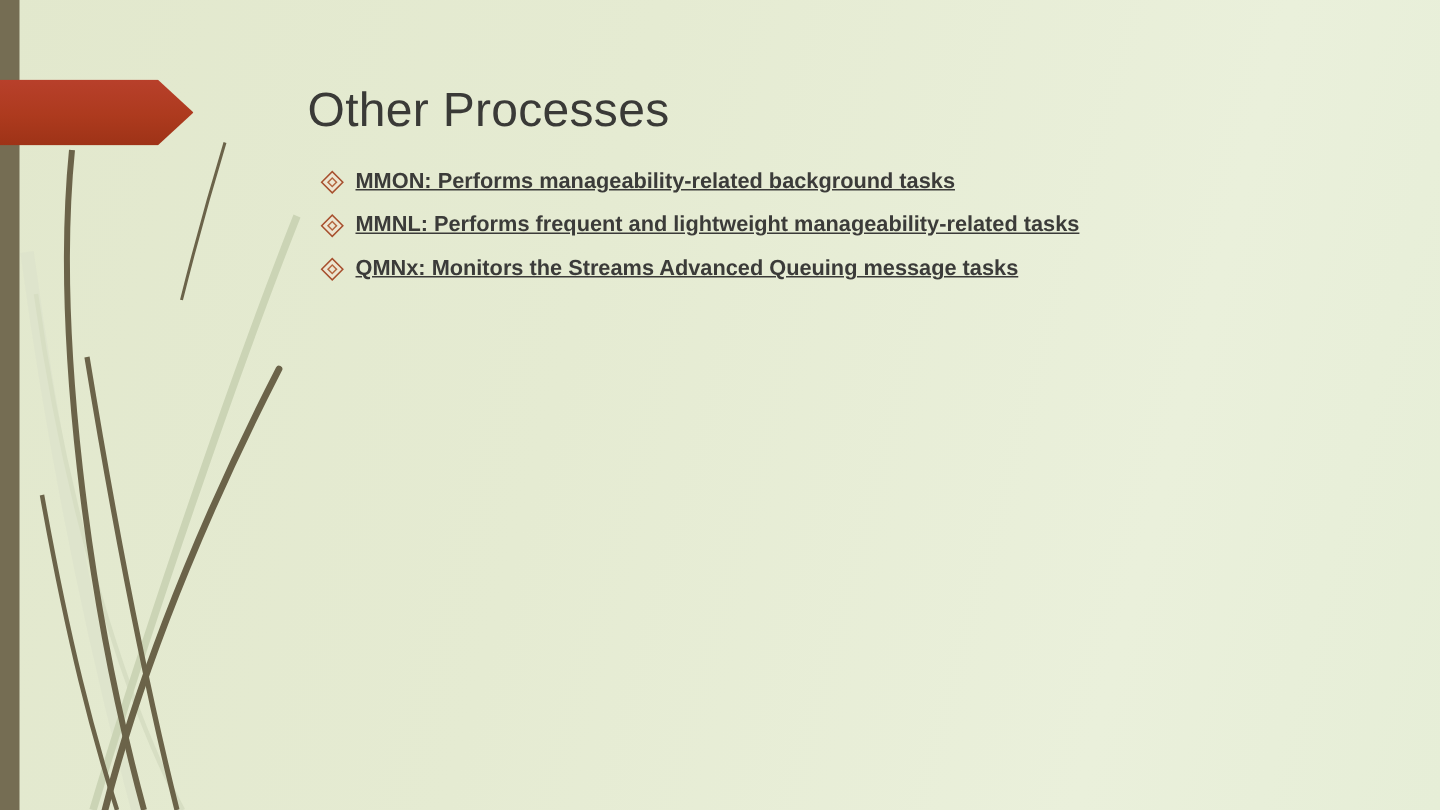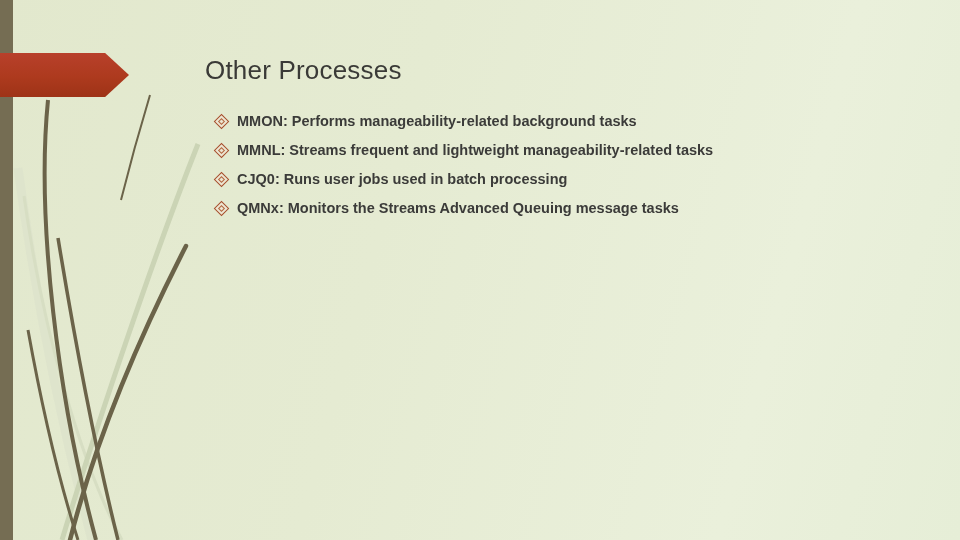--- a/index.html
+++ b/index.html
@@ -32,21 +32,21 @@
     left: 0; top: 53px;
     width: 129px; height: 44px;
     background: linear-gradient(180deg, #b8402b 0%, #ad3a1e 55%, #9e3317 100%);
     -webkit-clip-path: polygon(0 0, 81.5% 0, 100% 50%, 81.5% 100%, 0 100%);
     clip-path: polygon(0 0, 81.5% 0, 100% 50%, 81.5% 100%, 0 100%);
   }
   .title {
     position: absolute;
     left: 205px; top: 55px;
     margin: 0;
-    font-size: 26px;
+    font-size: 32px;
     font-weight: 400;
     letter-spacing: 0.2px;
     color: #3a3a37;
     white-space: nowrap;
   }
   .bullets {
     position: absolute;
     left: 213px; top: 113px;
     margin: 0; padding: 0;
     list-style: none;
@@ -77,20 +77,21 @@
     box-sizing: content-box;
   }
   .diamond-inner {
     width: 3px; height: 3px;
     border: 1px solid #b4663f;
   }
   .btext {
     font-size: 14.5px;
     font-weight: 700;
     color: #3b3b39;
+    text-decoration: underline;
   }
 </style>
 </head>
 <body>
 
 <div class="slide">
 
   <div class="edge-bar"></div>
 
   <div class="reeds">
@@ -120,29 +121,21 @@
           </span>
         </span>
       <span class="btext">MMON: Performs manageability-related background tasks</span>
     </li>
     <li class="bullet">
       <span class="dwrap">
           <span class="diamond">
             <span class="diamond-inner"></span>
           </span>
         </span>
-      <span class="btext">MMNL: Streams frequent and lightweight manageability-related tasks</span>
-    </li>
-    <li class="bullet">
-      <span class="dwrap">
-          <span class="diamond">
-            <span class="diamond-inner"></span>
-          </span>
-        </span>
-      <span class="btext">CJQ0: Runs user jobs used in batch processing</span>
+      <span class="btext">MMNL: Performs frequent and lightweight manageability-related tasks</span>
     </li>
     <li class="bullet">
       <span class="dwrap">
           <span class="diamond">
             <span class="diamond-inner"></span>
           </span>
         </span>
       <span class="btext">QMNx: Monitors the Streams Advanced Queuing message tasks</span>
     </li>
   </ul>

